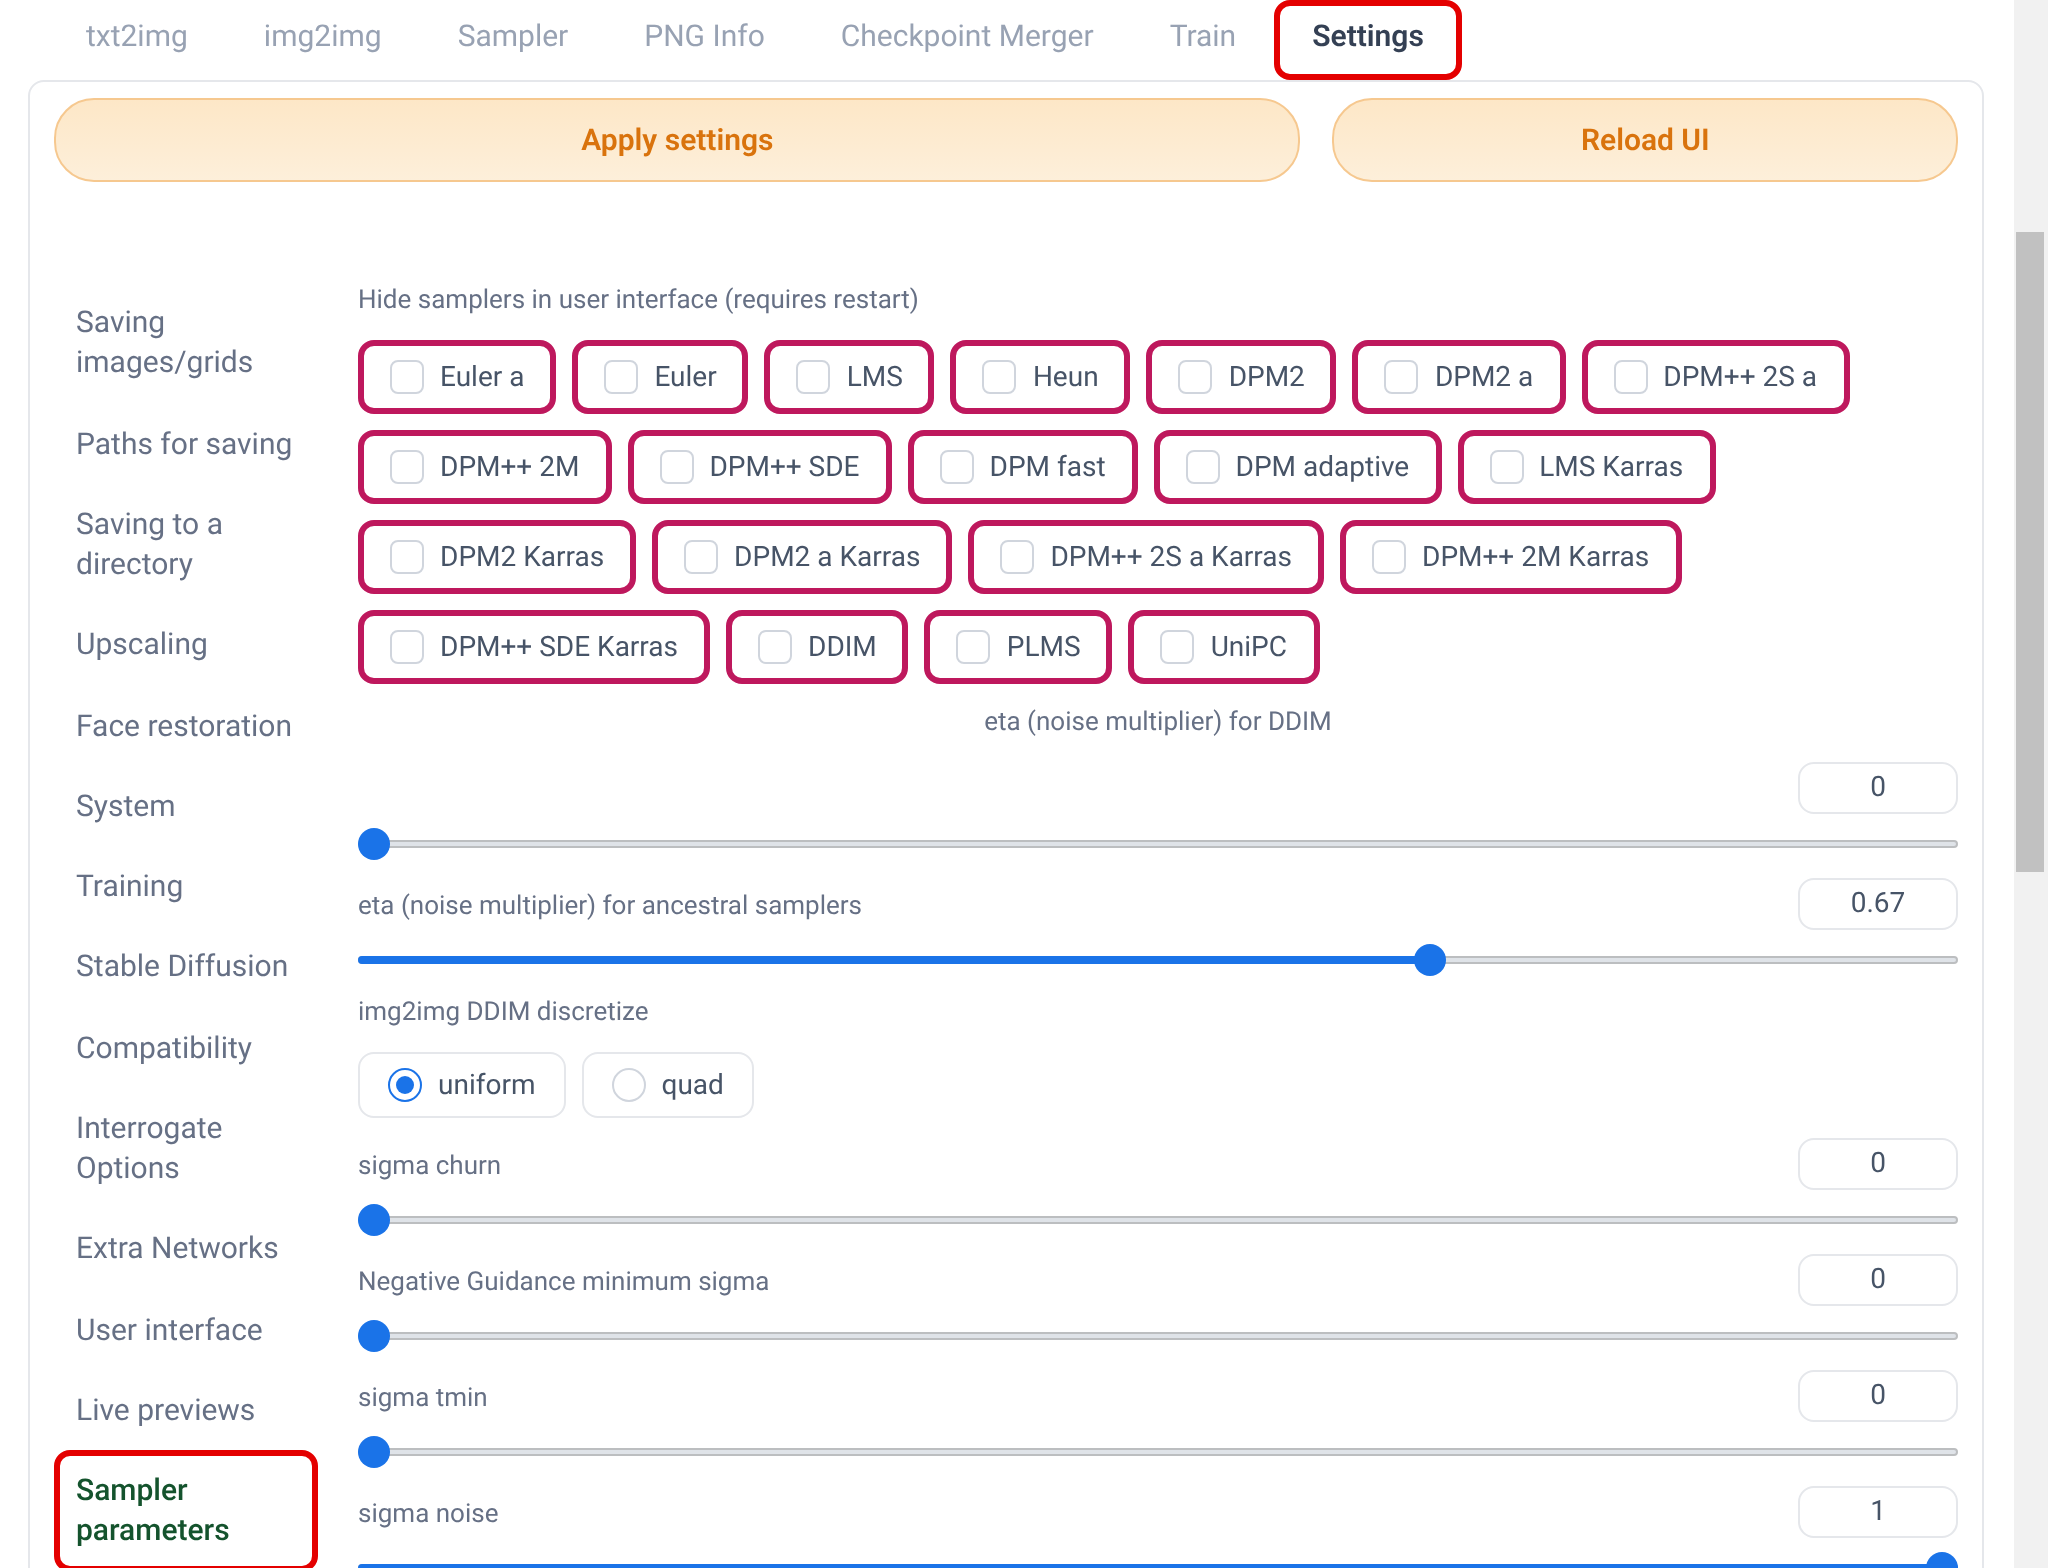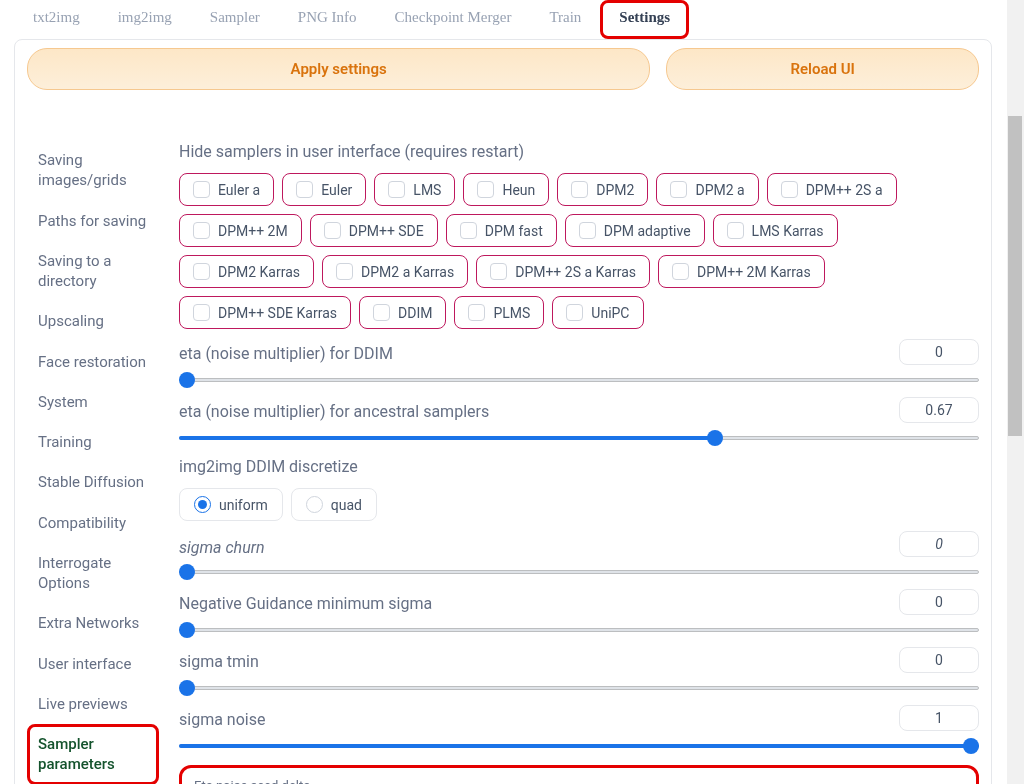--- a/index.html
+++ b/index.html
@@ -1,33 +1,33 @@
 <!DOCTYPE html>
 <html><head>
 <meta charset="utf-8">
 <style>
   * { box-sizing: border-box; margin: 0; padding: 0; }
   body { font-family: -apple-system, BlinkMacSystemFont, "Segoe UI", Roboto, sans-serif; background: #fff; color: #667085; font-size: 14px; width: 1024px; height: 784px; overflow: hidden; position: relative; }
   .scrollbar { position: absolute; right: 0; top: 0; width: 17px; height: 784px; background: #f1f1f1; }
   .scrollbar-thumb { position: absolute; top: 116px; width: 14px; left: 1px; height: 320px; background: #c1c1c1; border-radius: 0; }
   .frame { border: 1px solid #e5e7eb; border-radius: 8px; margin: 0 14px 0 14px; padding: 0 12px 12px 12px; width: 978px; }
-  .tabs { display: flex; gap: 0; padding: 0 0 0 14px; align-items: center; font-family: Liberation Serif, serif; }
+  .tabs { display: flex; gap: 0; padding: 0 0 0 24px; align-items: center; }
   .tab { padding: 6px 16px 10px 16px; color: #98a2b3; cursor: pointer; border: 3px solid transparent; border-radius: 8px; font-size: 15px; }
   .tab.active { color: #344054; font-weight: 600; border: 3px solid #e40000; }
   .topbtns { display: flex; gap: 16px; margin: 8px 0 0 0; }
   .bigbtn { flex: 1; background: linear-gradient(#fde7c7, #fdefda); border: 1px solid #f6c88f; color: #d9730d; font-weight: 600; font-size: 15px; padding: 11px 0; border-radius: 20px; text-align: center; cursor: pointer; }
   .bigbtn:first-child { flex: 2; }
   .content { display: flex; margin-top: 50px; gap: 20px; }
   .sidebar { width: 132px; flex-shrink: 0; display: flex; flex-direction: column; gap: 0; }
   .side-item { padding: 7px 8px; color: #667085; font-size: 15px; cursor: pointer; border-radius: 8px; line-height: 1.35; border: 3px solid transparent; }
   .side-item.active { color: #14532d; font-weight: 500; border: 3px solid #e40000; }
   .main { flex: 1; display: flex; flex-direction: column; gap: 6px; }
-  .lbl { font-size: 16px; color: #667085; margin-top: 2px; }
+  .lbl { font-size: 13px; color: #667085; margin-top: 2px; }
   .chips { display: flex; flex-wrap: wrap; gap: 8px; margin: 6px 0 4px 0; }
-  .chip { display: flex; align-items: center; gap: 8px; border: 1px solid #be185d; border-radius: 8px; padding: 7px 13px; background: #fff; cursor: pointer; font-size: 14px; color: #475467; }
+  .chip { display: flex; align-items: center; gap: 8px; border: 3px solid #be185d; border-radius: 8px; padding: 7px 13px; background: #fff; cursor: pointer; font-size: 14px; color: #475467; }
   .cb { width: 17px; height: 17px; border: 1.5px solid #d0d5dd; border-radius: 4px; background: #fff; display: inline-block; }
   .valbox { width: 80px; border: 1px solid #e5e7eb; border-radius: 8px; padding: 4px 0; text-align: center; color: #475467; font-size: 14px; margin-left: auto; }
   .slider { position: relative; height: 18px; width: 100%; margin-bottom: 2px; }
   .slider .track { position: absolute; top: 7px; left: 0; right: 0; height: 4px; background: #dfe3e8; border-radius: 3px; border: 1px solid #bcbec0; }
   .slider .fill { position: absolute; top: 7px; left: 0; height: 4px; background: #1a73e8; border-radius: 3px; }
   .slider .thumb { position: absolute; top: 1px; width: 16px; height: 16px; background: #1a73e8; border-radius: 50%; transform: translateX(-50%); }
   .radios { display: flex; gap: 8px; margin: 6px 0 4px 0; }
   .radio { display: flex; align-items: center; gap: 8px; border: 1px solid #e5e7eb; border-radius: 8px; padding: 7px 14px; background: #fff; cursor: pointer; font-size: 14px; color: #475467; }
   .rb { width: 17px; height: 17px; border: 1.5px solid #d0d5dd; border-radius: 50%; display: inline-flex; align-items: center; justify-content: center; background:#fff; }
   .rb.sel { border-color: #1a73e8; }
@@ -149,21 +149,21 @@
           <div class="chip">
             <span class="cb"></span>
             <span>PLMS</span>
           </div>
           <div class="chip">
             <span class="cb"></span>
             <span>UniPC</span>
           </div>
         </div>
 
-      <div style="display:flex;align-items:center;gap:12px;">
+      <div style="display:flex;align-items:center;gap:12px;flex-direction:column;">
         <div class="lbl" style="flex:1">eta (noise multiplier) for DDIM</div>
         <div class="valbox">0</div>
       </div>
       <div class="slider">
           <div class="track"></div>
           <div class="fill" style="width:0%"></div>
           <div class="thumb" style="left:1%"></div>
         </div>
 
       <div style="display:flex;align-items:center;">
@@ -181,21 +181,21 @@
           <div class="radio">
             <span class="rb sel"></span>
             <span>uniform</span>
           </div>
           <div class="radio">
             <span class="rb"></span>
             <span>quad</span>
           </div>
         </div>
 
-      <div style="display:flex;align-items:flex-end;gap:24px;font-style:italic;">
+      <div style="display:flex;align-items:center;gap:24px;">
         <div class="lbl" style="flex:1">sigma churn</div>
         <div class="valbox">0</div>
       </div>
       <div class="slider">
           <div class="track"></div>
           <div class="fill" style="width:0%"></div>
           <div class="thumb" style="left:1%"></div>
         </div>
 
       <div style="display:flex;align-items:center;gap:12px;">

